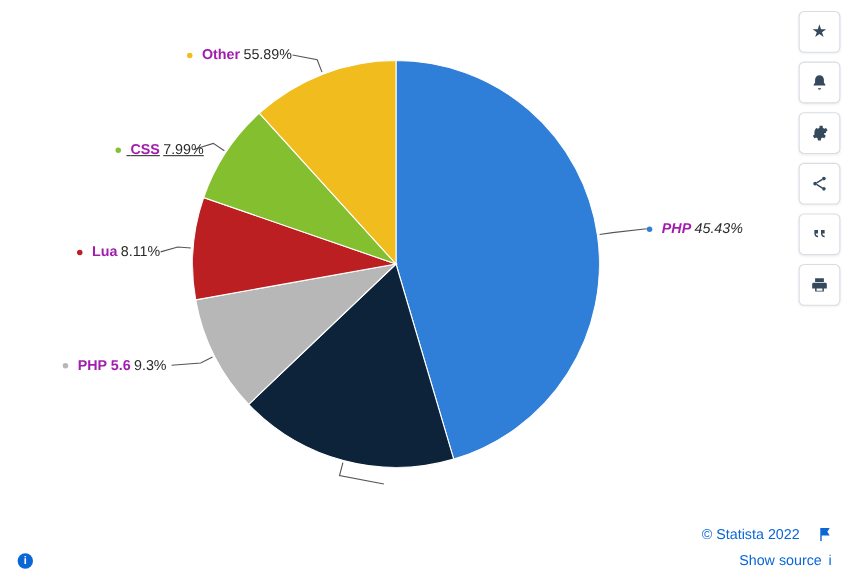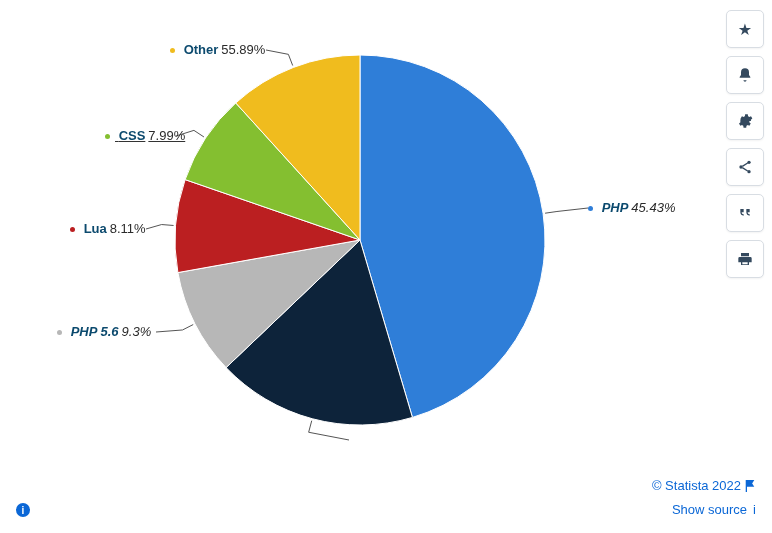--- a/index.html
+++ b/index.html
@@ -31,21 +31,21 @@
     color: #333;
     white-space: nowrap;
   }
   .label .bullet {
     display: inline-block;
     width: 5px; height: 5px;
     border-radius: 50%;
     vertical-align: middle;
     margin-right: 5px;
   }
-  .label .name { font-weight: 700; color: #0c4a6e; }
+  .label .name { font-weight: 700; color: #a21caf; }
   .label .val { font-weight: 400; color: #2b2b2b; margin-left: 3px;}
   .tick {
     position: absolute;
     pointer-events: none;
   }
   .action-rail {
     position: absolute;
     right: 8px;
     top: 10px;
     width: 38px;
@@ -92,21 +92,21 @@
     display: inline-flex; align-items: center; justify-content: center;
   }
   .copyright {
     position: absolute;
     right: 0;
     top: 0;
     color: #0b67d6;
     font-size: 13px;
     display: flex;
     align-items: center;
-    gap: 3px;
+    gap: 17px;
   }
   .show-source {
     position: absolute;
     right: 0;
     bottom: 6px;
     color: #0b67d6;
     cursor: pointer;
     display: flex;
     align-items: center;
     gap: 6px;
@@ -142,21 +142,21 @@
         <polyline points="173.56487992133606,225.4760197860863 161.60112890024533,224.54399966540734 146,229"></polyline>
         <polyline points="203.94034933583393,136.97386043057594 193.92582629856125,130.3625573566022 176,136"></polyline>
         <polyline points="292.6991999980228,65.5305117818767 288.3804320834574,54.33460879461745 266,50"></polyline>
       </g>
   </svg>
 
   <div class="label" style="left:588px; top:200px;font-style:italic;">
     <span class="bullet" style="background:#2f7ed8"></span>
     <span class="name">PHP</span><span class="val">45.43%</span>
   </div>
-  <div class="label" style="left:57px; top:324px;font-style:italic;">
+  <div class="label" style="left:57px; top:324px;">
     <span class="bullet" style="background:#b7b7b7"></span>
     <span class="name">PHP 5.6</span><span class="val">9.3%</span>
   </div>
   <div class="label" style="left:70px; top:221px;">
     <span class="bullet" style="background:#bb1f21"></span>
     <span class="name">Lua</span><span class="val">8.11%</span>
   </div>
   <div class="label" style="left:105px; top:128px;text-decoration:underline;">
     <span class="bullet" style="background:#84bf30"></span>
     <span class="name">CSS</span><span class="val">7.99%</span>

